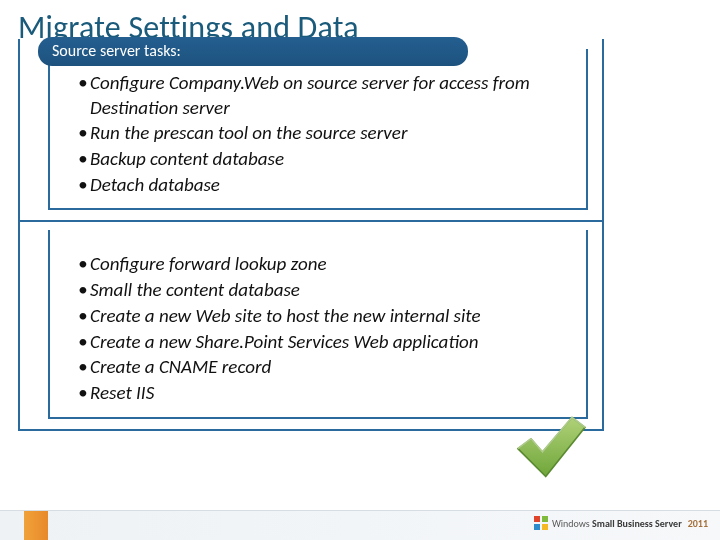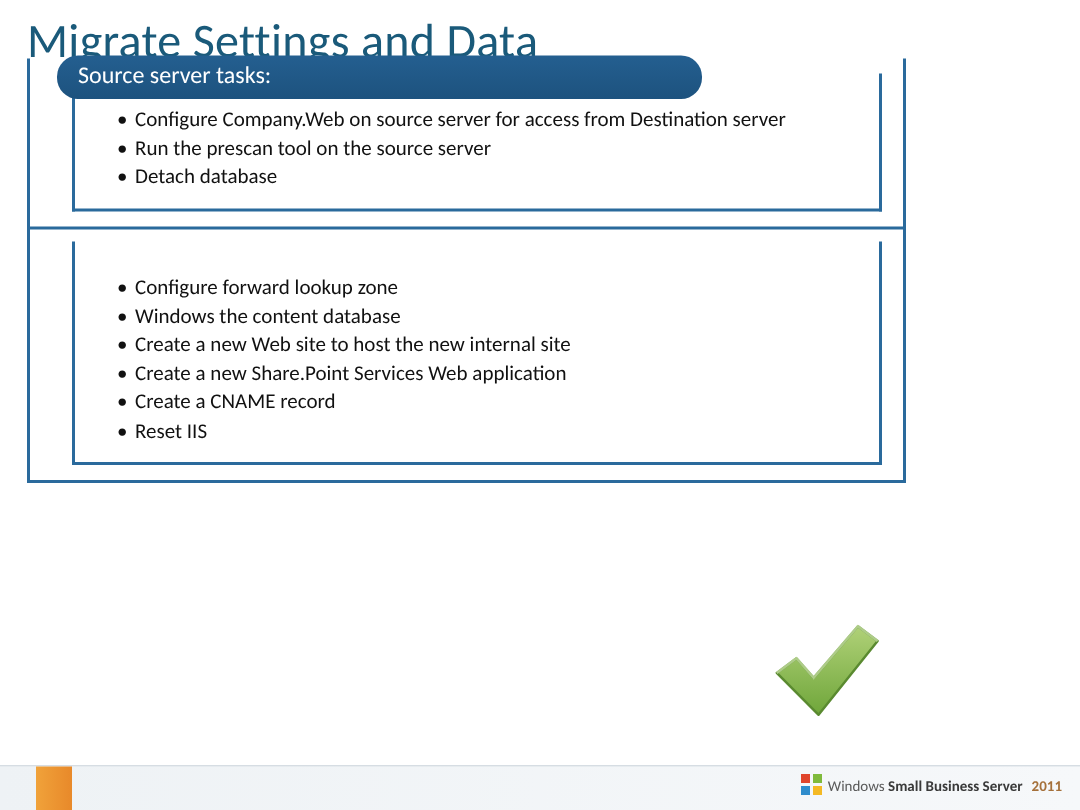--- a/index.html
+++ b/index.html
@@ -55,23 +55,24 @@
   }
   .section-frame {
     border: 2px solid #2a6a9c;
     border-top: none;
     margin-left: 14px;
     margin-top: -14px;
     padding: 22px 14px 10px 28px;
   }
   ul.bullets {
     list-style: none;
-    font-size: 14px;
+    font-size: 19px;
     color: #111;
     line-height: 1.3;
+    font-style: italic;
   }
   ul.bullets li {
     position: relative;
     padding-left: 12px;
     margin-bottom: 1px;
   }
   ul.bullets li::before {
     content: "•";
     position: absolute;
     left: 0;
@@ -131,30 +132,31 @@
 
   <h1 class="title">Migrate Settings and Data</h1>
 
 
   <div class="section">
     <div class="sub-banner">Source server tasks:</div>
     <div class="section-frame">
       <ul class="bullets">
         <li>Configure Company.Web on source server for access from Destination server</li>
         <li>Run the prescan tool on the source server</li>
+        <li>Backup content database</li>
         <li>Detach database</li>
       </ul>
     </div>
   </div>
 
   <div class="section" style="margin-top:-2px;">
     <div class="section-frame">
       <ul class="bullets">
         <li>Configure forward lookup zone</li>
-        <li> Windows the content database</li>
+        <li> Small the content database</li>
         <li>Create a new Web site to host the new internal site</li>
         <li>Create a new Share.Point Services Web application</li>
         <li>Create a CNAME record</li>
         <li>Reset IIS</li>
       </ul>
     </div>
   </div>
 
   <svg class="checkmark" viewBox="0 0 100 100">
     <defs>

